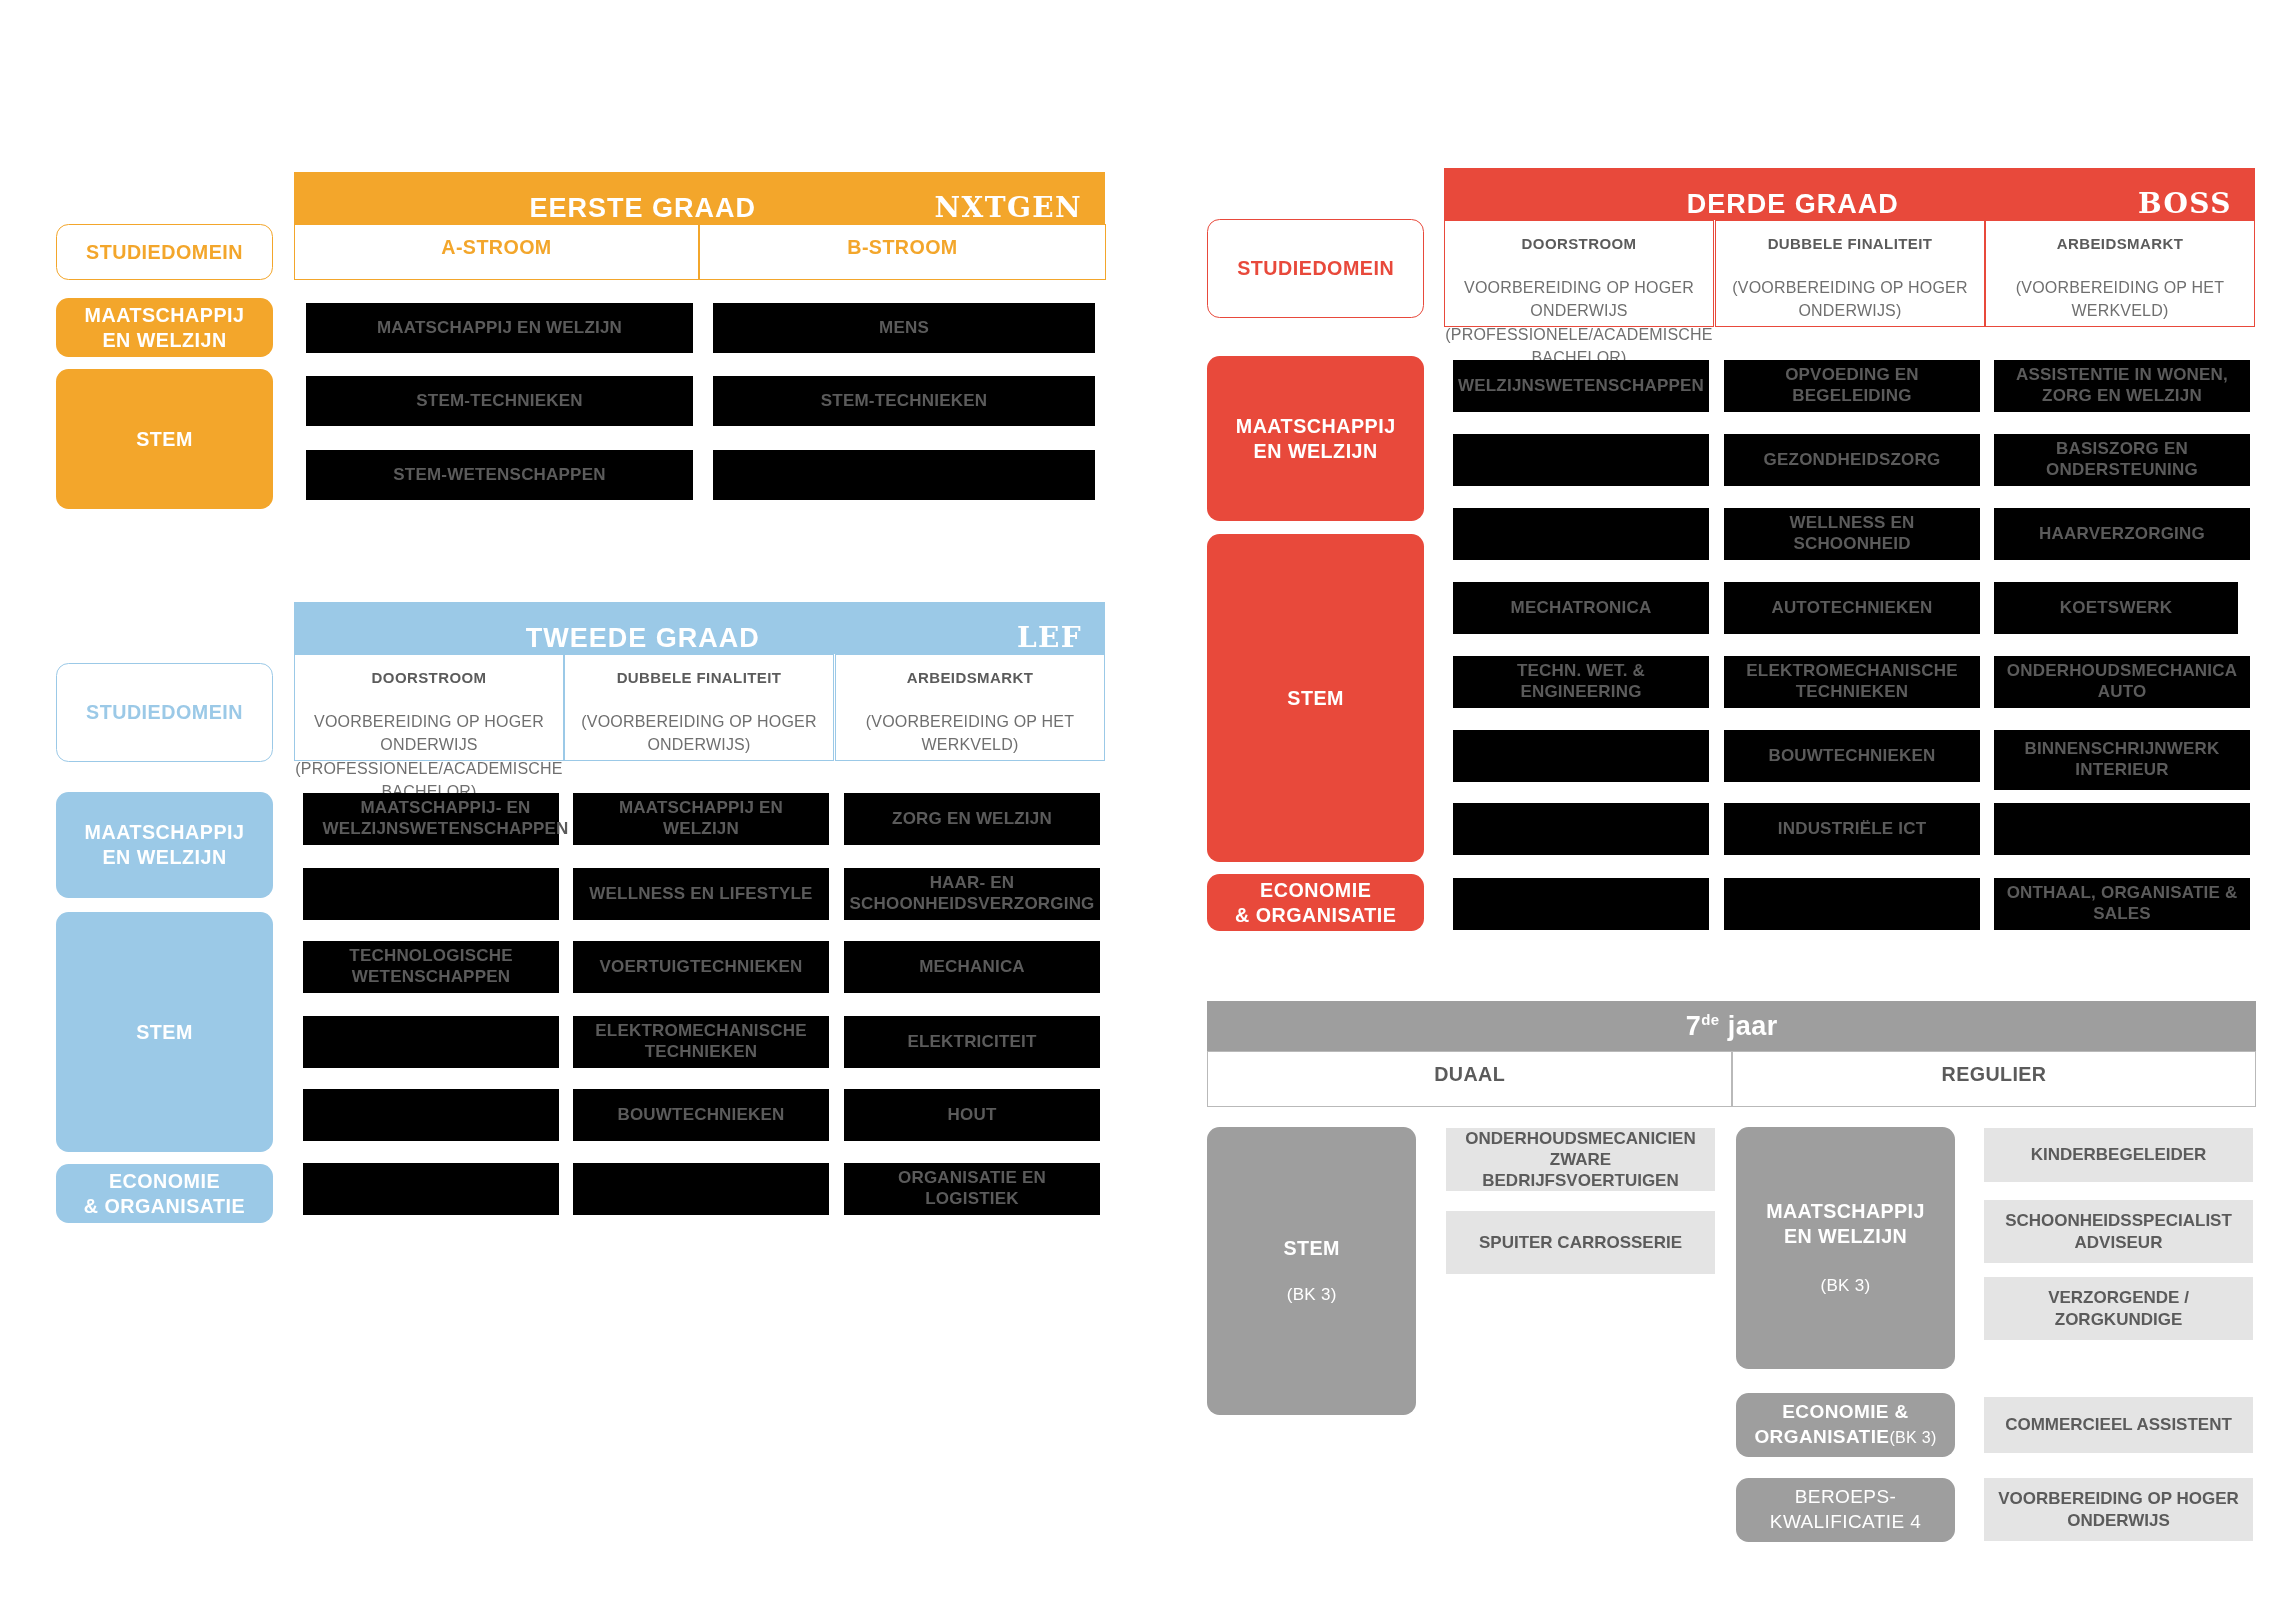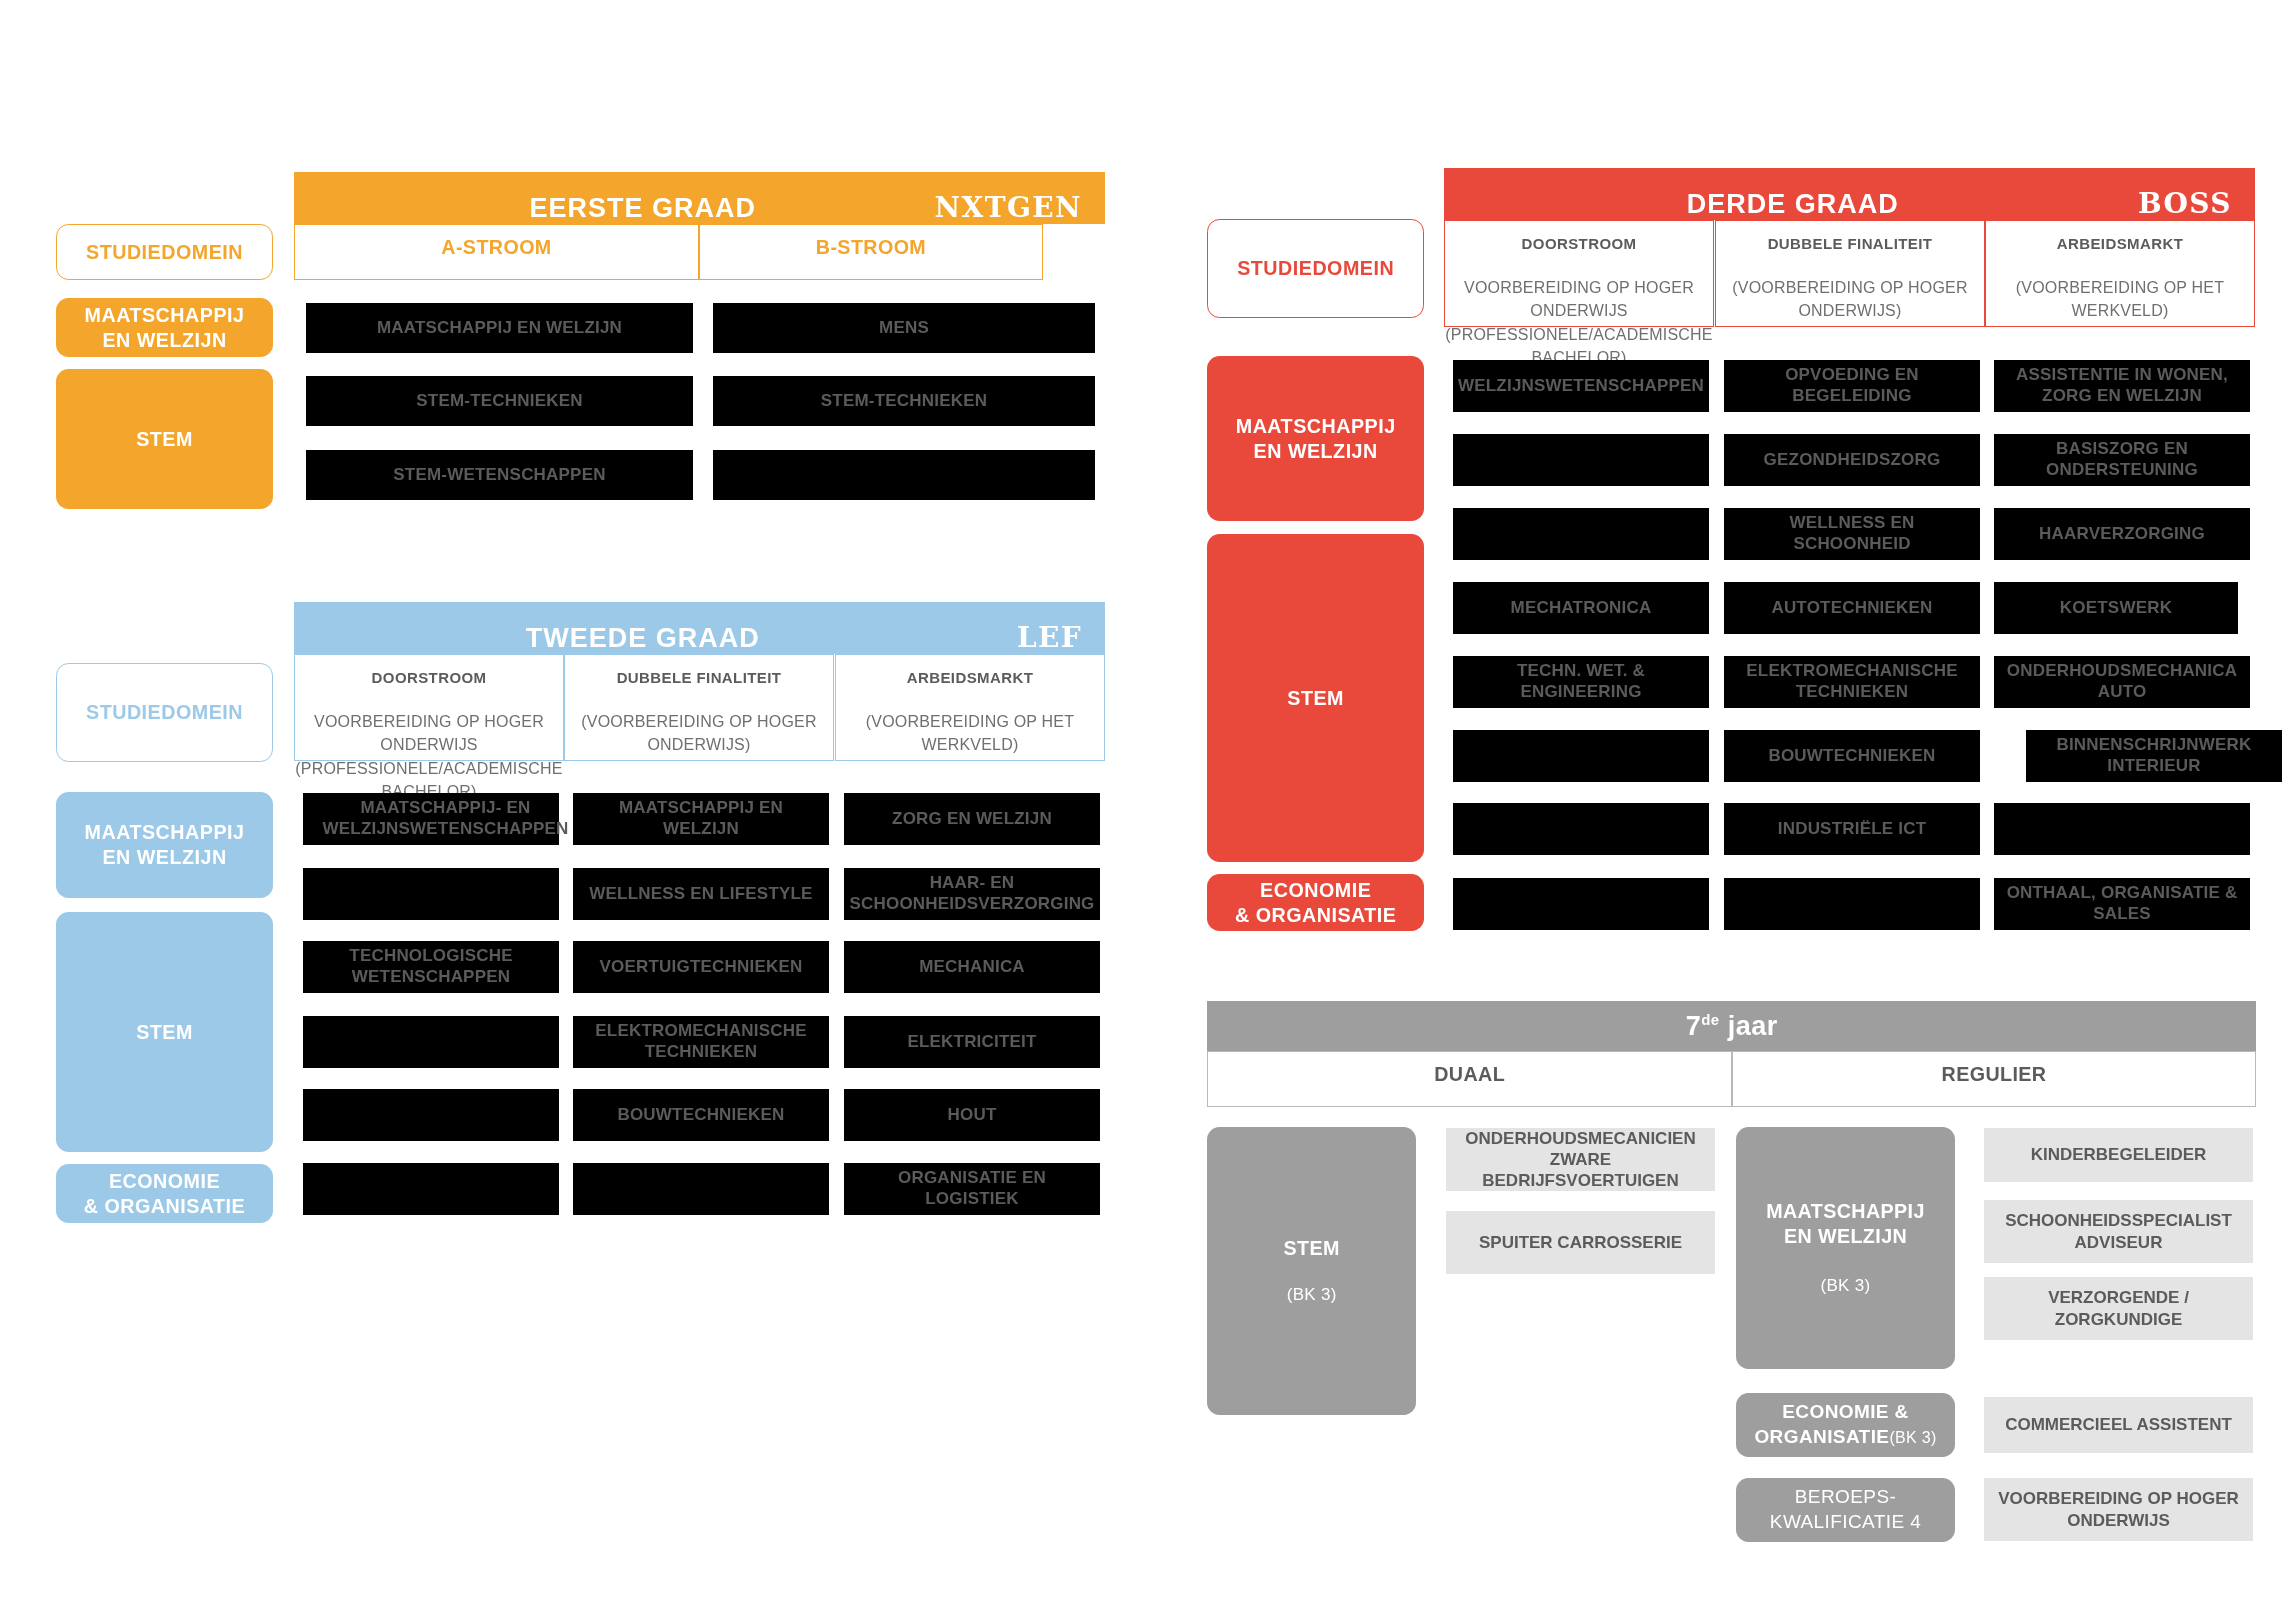--- a/index.html
+++ b/index.html
@@ -75,21 +75,21 @@
     <span class="bar-brand">NXTGEN</span>
   </div>
 
   <div class="abs chip outline" style="left:56px;top:224px;width:217px;height:56px;color:#F3A62B;border-color:#F3A62B;">
     <span>STUDIEDOMEIN</span>
   </div>
 
   <div class="abs subhead single" style="left:294px;top:224px;width:405px;height:56px;border:1.8px solid #F3A62B;border-right:0.9px solid #F3A62B;justify-content:center;padding-top:0;">
     <span class="sh-title" style="color:#F3A62B;">A-STROOM</span>
   </div>
-  <div class="abs subhead single" style="left:699px;top:224px;width:344px;height:56px;border:1.8px solid #F3A62B;border-left:0.9px solid #F3A62B;justify-content:center;padding-top:0;">
+  <div class="abs subhead single" style="left:699px;top:224px;width:407px;height:56px;border:1.8px solid #F3A62B;border-left:0.9px solid #F3A62B;justify-content:center;padding-top:0;">
     <span class="sh-title" style="color:#F3A62B;">B-STROOM</span>
   </div>
 
   <div class="abs chip" style="left:56px;top:298px;width:217px;height:59px;background:#F3A62B;">
     <span>MAATSCHAPPIJ</span>
     <span>EN WELZIJN</span>
   </div>
   <div class="abs chip" style="left:56px;top:369px;width:217px;height:140px;background:#F3A62B;">
     <span>STEM</span>
   </div>
@@ -216,21 +216,21 @@
   <div class="abs cell" style="left:253px;top:582px;width:256px;height:52px;">MECHATRONICA</div>
   <div class="abs cell" style="left:524px;top:582px;width:256px;height:52px;">AUTOTECHNIEKEN</div>
   <div class="abs cell" style="left:794px;top:582px;width:244px;height:52px;">KOETSWERK</div>
 
   <div class="abs cell" style="left:253px;top:656px;width:256px;height:52px;">TECHN. WET. &amp; ENGINEERING</div>
   <div class="abs cell" style="left:524px;top:656px;width:256px;height:52px;">ELEKTROMECHANISCHE TECHNIEKEN</div>
   <div class="abs cell" style="left:794px;top:656px;width:256px;height:52px;">ONDERHOUDSMECHANICA AUTO</div>
 
   <div class="abs cell empty" style="left:253px;top:730px;width:256px;height:52px;"></div>
   <div class="abs cell" style="left:524px;top:730px;width:256px;height:52px;">BOUWTECHNIEKEN</div>
-  <div class="abs cell" style="left:794px;top:730px;width:256px;height:52px;margin-left:32px;">BINNENSCHRIJNWERK INTERIEUR</div>
+  <div class="abs cell" style="left:794px;top:730px;width:256px;height:60px;">BINNENSCHRIJNWERK INTERIEUR</div>
 
   <div class="abs cell empty" style="left:253px;top:803px;width:256px;height:52px;"></div>
   <div class="abs cell" style="left:524px;top:803px;width:256px;height:52px;">INDUSTRIËLE ICT</div>
   <div class="abs cell empty" style="left:794px;top:803px;width:256px;height:52px;"></div>
 
   <div class="abs cell empty" style="left:253px;top:878px;width:256px;height:52px;"></div>
   <div class="abs cell empty" style="left:524px;top:878px;width:256px;height:52px;"></div>
   <div class="abs cell" style="left:794px;top:878px;width:256px;height:52px;">ONTHAAL, ORGANISATIE &amp; SALES</div>
 </div>
 

